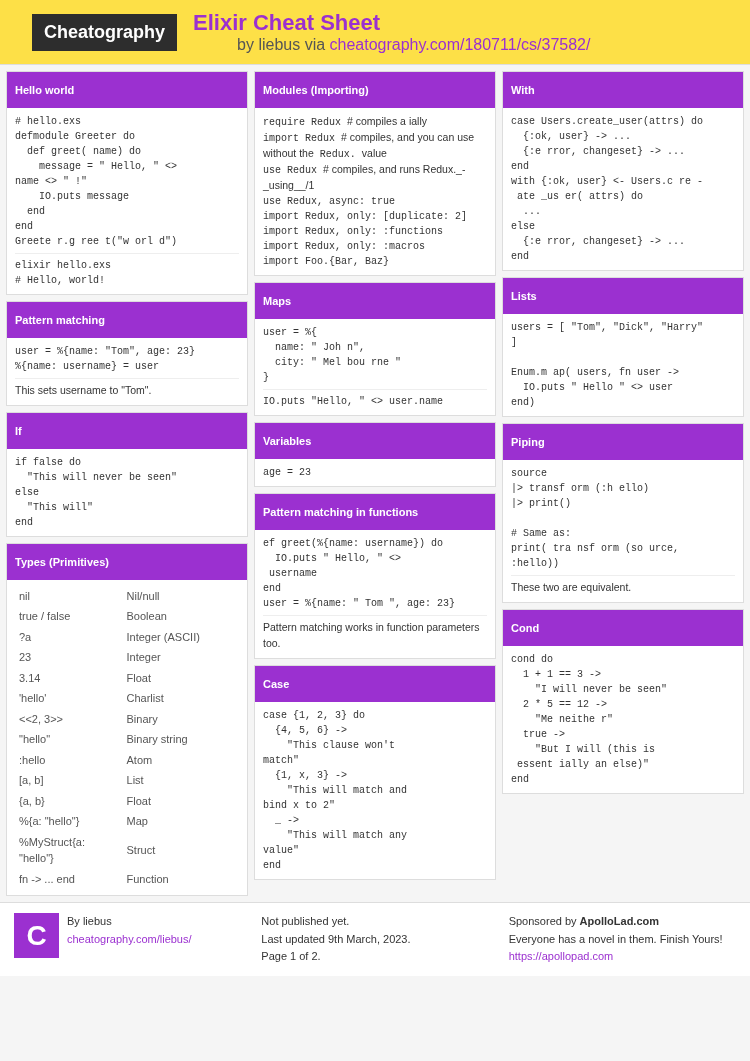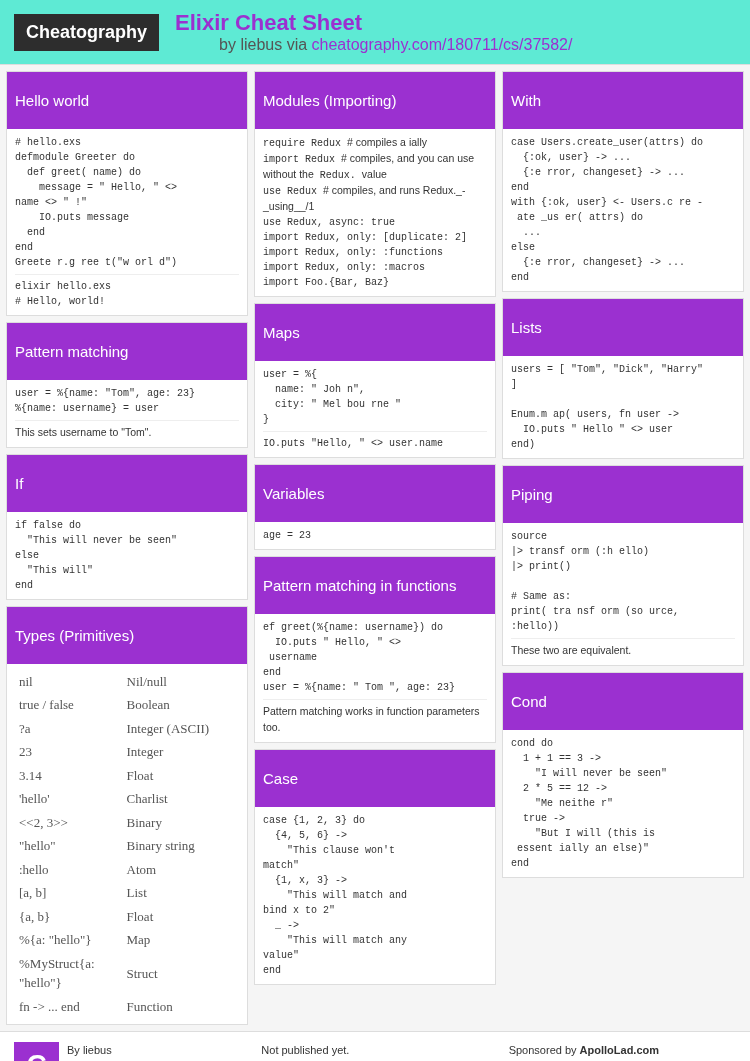--- a/index.html
+++ b/index.html
@@ -8,22 +8,22 @@
       font-size: 11px;
       background: #f5f5f5;
       color: #333;
       width: 750px;
     }
 
     
     .header {
       display: flex;
       align-items: center;
-      padding: 10px 14px;
-      background: #5eead4;
+      padding: 10px 32px;
+      background: #fde047;
       border-bottom: 1px solid #ddd;
     }
     .logo {
       background: #2d2d2d;
       color: white;
       font-size: 18px;
       font-weight: bold;
       padding: 8px 12px;
       margin-right: 16px;
       min-width: 130px;
@@ -59,23 +59,23 @@
     }
 
     
     .section {
       background: white;
       border: 1px solid #ddd;
     }
     .section-title {
       background: #9b30d0;
       color: white;
-      padding: 20px 8px;
-      font-size: 15px;
-      font-weight: normal;
+      padding: 12px 8px;
+      font-size: 11px;
+      font-weight: bold;
     }
     .section-content {
       padding: 6px 8px;
       font-size: 10.5px;
       line-height: 1.5;
     }
 
     
     .code {
       font-family: 'Courier New', monospace;
@@ -85,22 +85,22 @@
       color: #333;
     }
 
     
     .types-table {
       width: 100%;
       border-collapse: collapse;
     }
     .types-table td {
       padding: 2px 4px;
-      font-size: 13px;
-      font-family: Liberation Serif, serif;
+      font-size: 11px;
+      font-family: Liberation Sans, sans-serif;
     }
     .types-table td:first-child {
       color: #555;
       width: 48%;
     }
     .types-table td:last-child {
       color: #555;
     }
 
     

